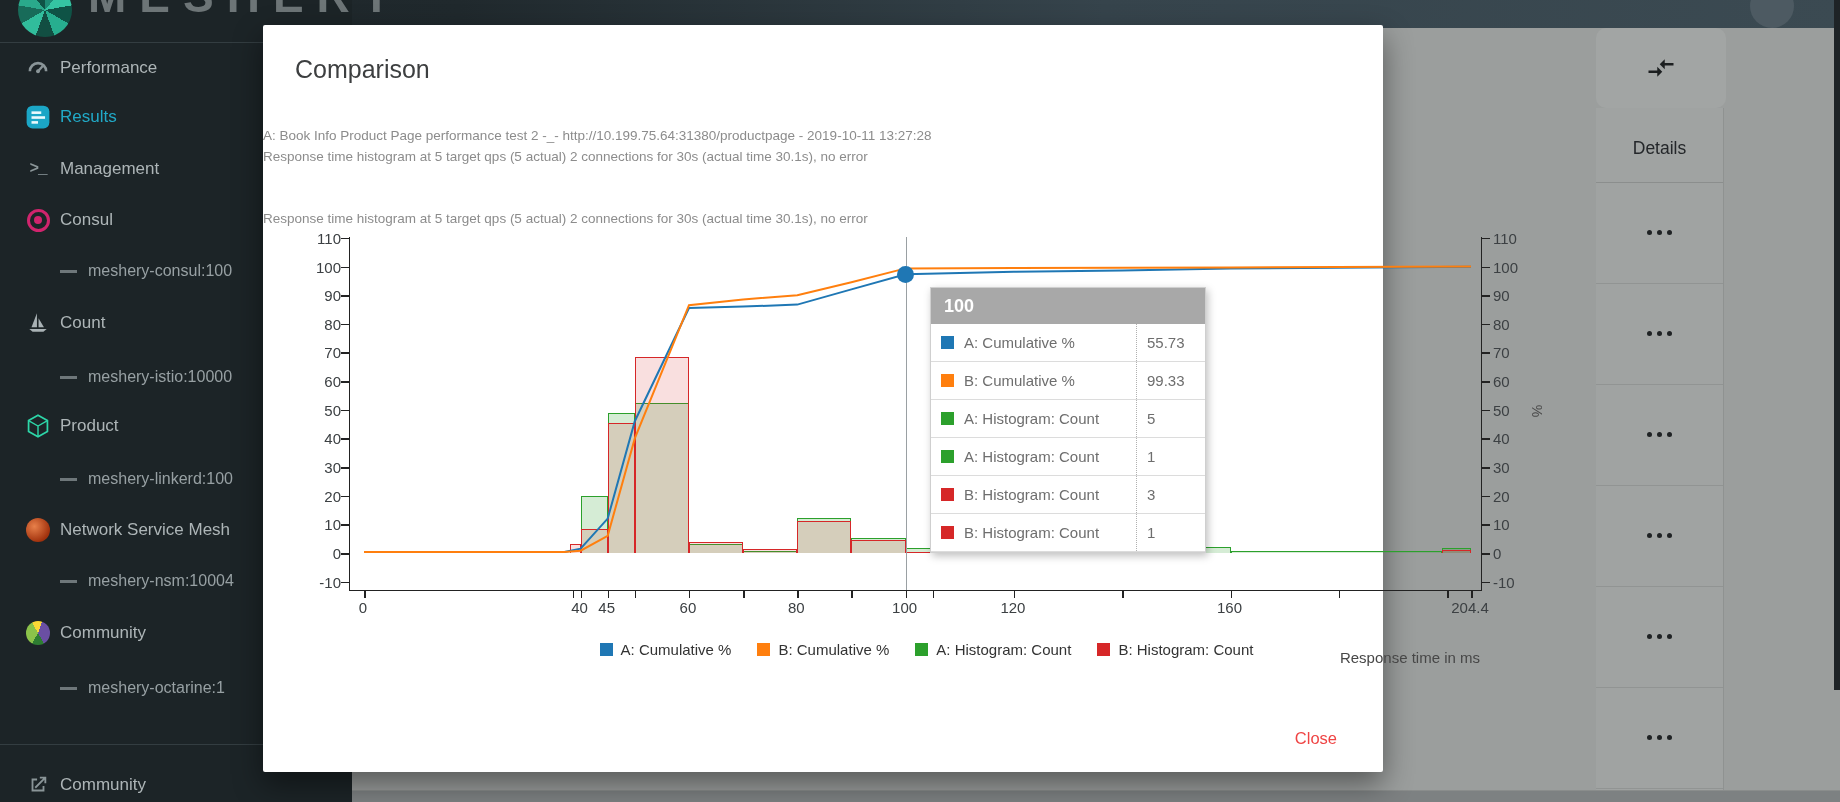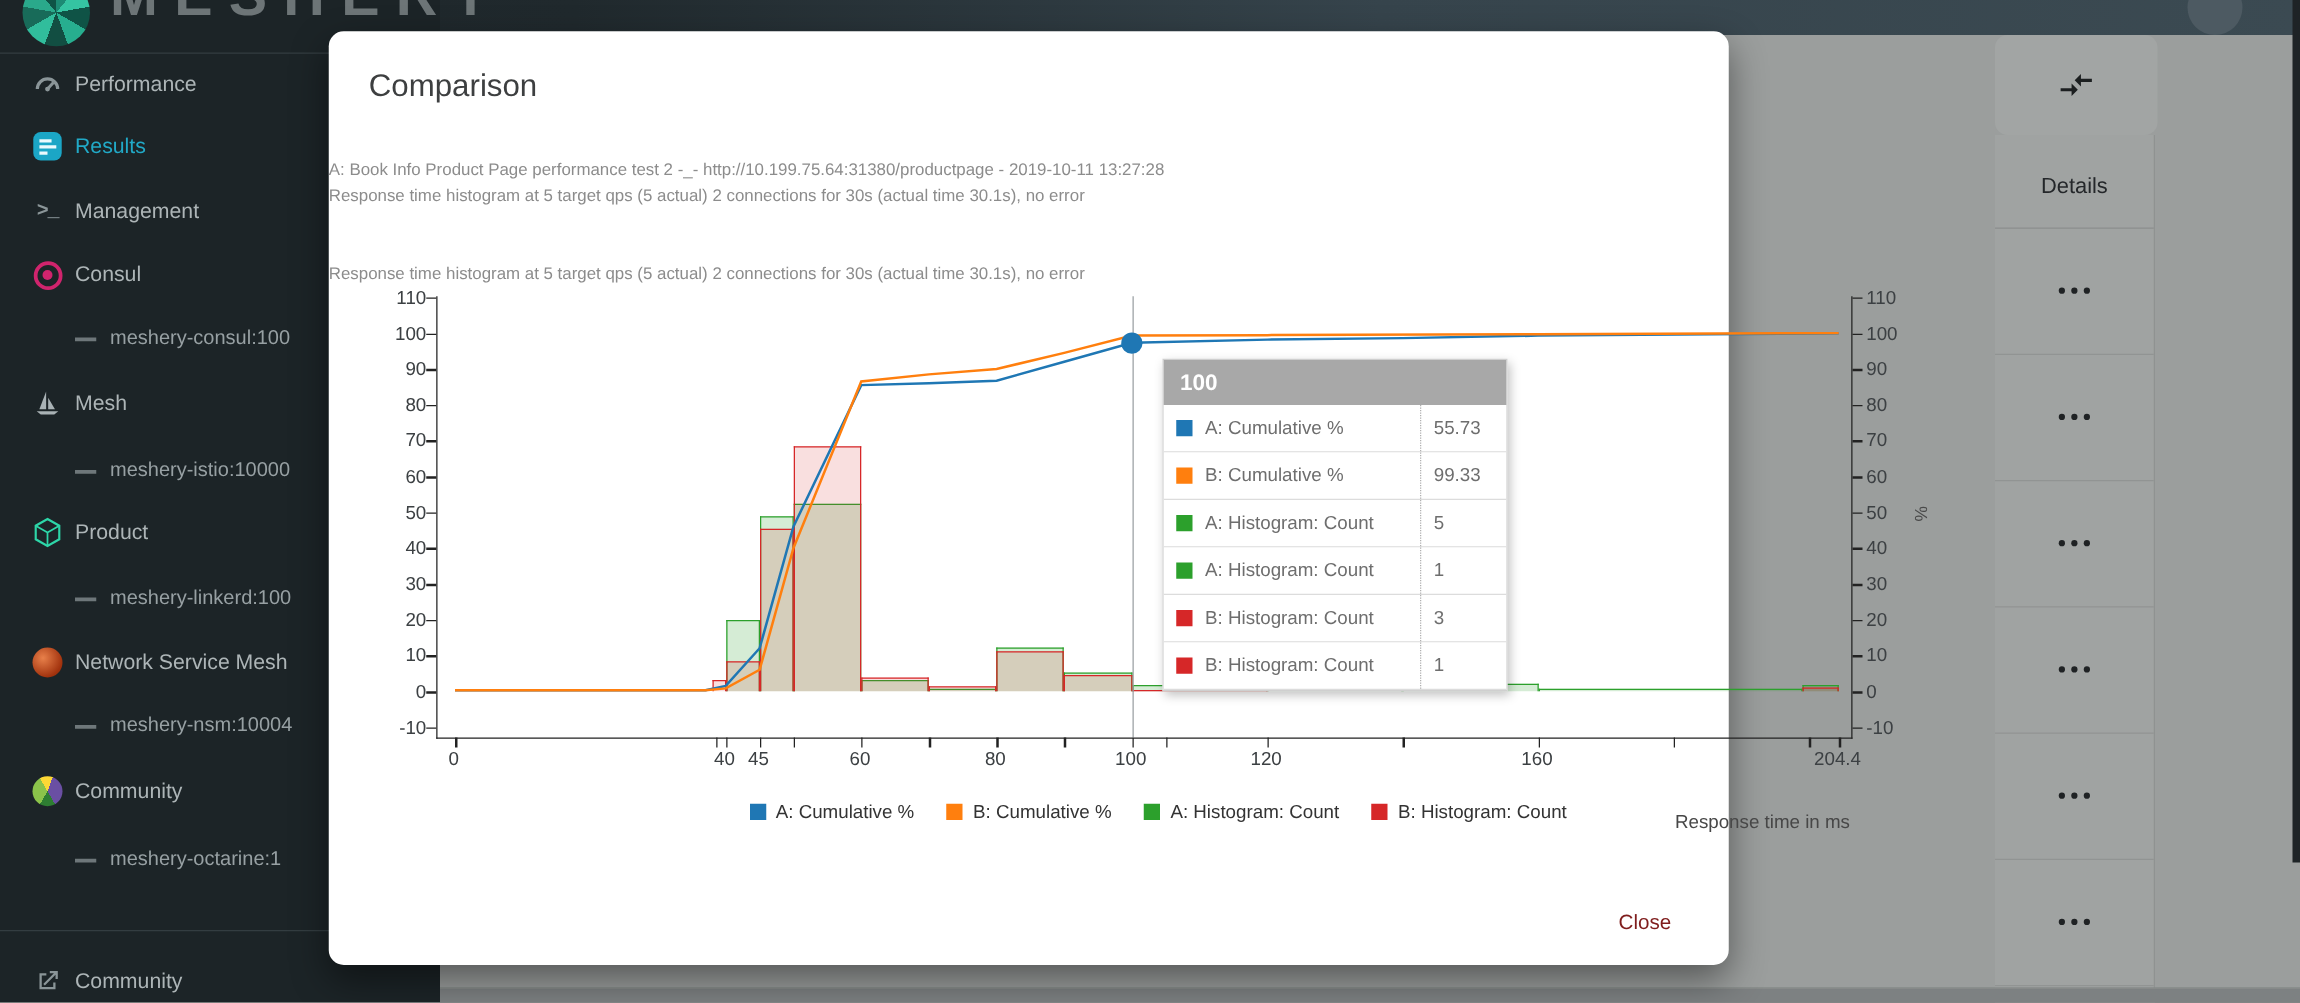--- a/index.html
+++ b/index.html
@@ -38,25 +38,25 @@
   .side-item.sub .dash{position:absolute;left:60px;top:22px;width:17px;height:2.5px;background:#6e777a;}
   .side-item.active .lbl{color:#21a9c7;}
   .mgmt-glyph{font-family:"Liberation Mono","DejaVu Sans Mono",monospace;font-weight:bold;color:#8a9598;font-size:16px;letter-spacing:-1px;}
   .consul-ring{width:17px;height:17px;border:3px solid #d0246d;border-radius:50%;position:relative;}
   .consul-ring i{position:absolute;left:4.5px;top:4.5px;width:8px;height:8px;border-radius:50%;background:#d0246d;}
   .nsm-circ{width:24px;height:24px;border-radius:50%;background:radial-gradient(circle at 35% 35%,#e8804a,#a2330e 70%,#7c2508);}
   .oct-circ{width:24px;height:24px;border-radius:50%;
     background:conic-gradient(from 210deg,#8bc34a 0 120deg,#fdd835 120deg 170deg,#6a4fa3 170deg 300deg,#2e7d32 300deg 360deg);}
 
   
-  .modal{left:263px;top:25px;width:1120px;height:747px;background:#fff;border-radius:12px;
+  .modal{left:263px;top:25px;width:1120px;height:747px;background:#fff;border-radius:2px;
     box-shadow:0 12px 30px rgba(0,0,0,.45);z-index:5;}
   .modal-title{left:32px;top:30px;font-size:25px;color:#3d3f40;}
   .chart-title{left:0;width:1333px;text-align:left;font-size:13.5px;color:#8c8c8c;}
-  .close-btn{right:36px;top:698px;font-size:16.5px;color:#7f1d1d;background:none;border:none;
+  .close-btn{right:36px;top:698px;font-size:16.5px;color:#ef4444;background:none;border:none;
     padding:6px 10px;cursor:pointer;font-family:inherit;}
 
   
   .plot{left:86px;top:212px;width:1131px;height:353px;
     border-left:1.5px solid #222;border-right:1.5px solid #222;border-bottom:1.5px solid #222;}
   .ytick{width:8px;height:1.5px;background:#222;}
   .xtick{width:1.5px;height:8px;background:#222;}
   .ylab{width:56px;text-align:right;font-size:15px;color:#3c4043;}
   .ylab-r{width:56px;text-align:left;font-size:15px;color:#3c4043;}
   .xlab{font-size:15px;color:#3c4043;transform:translateX(-50%);}
@@ -191,21 +191,21 @@
           <span class="lbl">meshery-consul:100</span>
         </div>
         <div class="abs side-item" style="top: 300px;">
           <span class="ico">
             <svg width="26" height="26" viewBox="0 0 24 24">
               <path d="M6 16 L11 3 L11 16 Z" fill="#a9b2b5"></path>
               <path d="M12.5 16 L12.5 7.5 L17.5 16 Z" fill="#a9b2b5"></path>
               <path d="M4 17.5 L20 17.5 L17 20 L7 20 Z" fill="#a9b2b5"></path>
             </svg>
           </span>
-          <span class="lbl">Mesh</span>
+          <span class="lbl">Count</span>
         </div>
         <div class="abs side-item sub" style="top: 354px; text-align: right;">
           <span class="dash"></span>
           <span class="lbl">meshery-istio:10000</span>
         </div>
         <div class="abs side-item" style="top: 403px;">
           <span class="ico">
             <svg width="26" height="26" viewBox="0 0 24 24">
               <path d="M12 2 L20.7 7 L20.7 17 L12 22 L3.3 17 L3.3 7 Z" fill="none" stroke="#2dd6a8" stroke-width="1.6"></path>
               <path d="M3.3 7 L12 12 L20.7 7 M12 12 L12 22" fill="none" stroke="#2dd6a8" stroke-width="1.3"></path>

